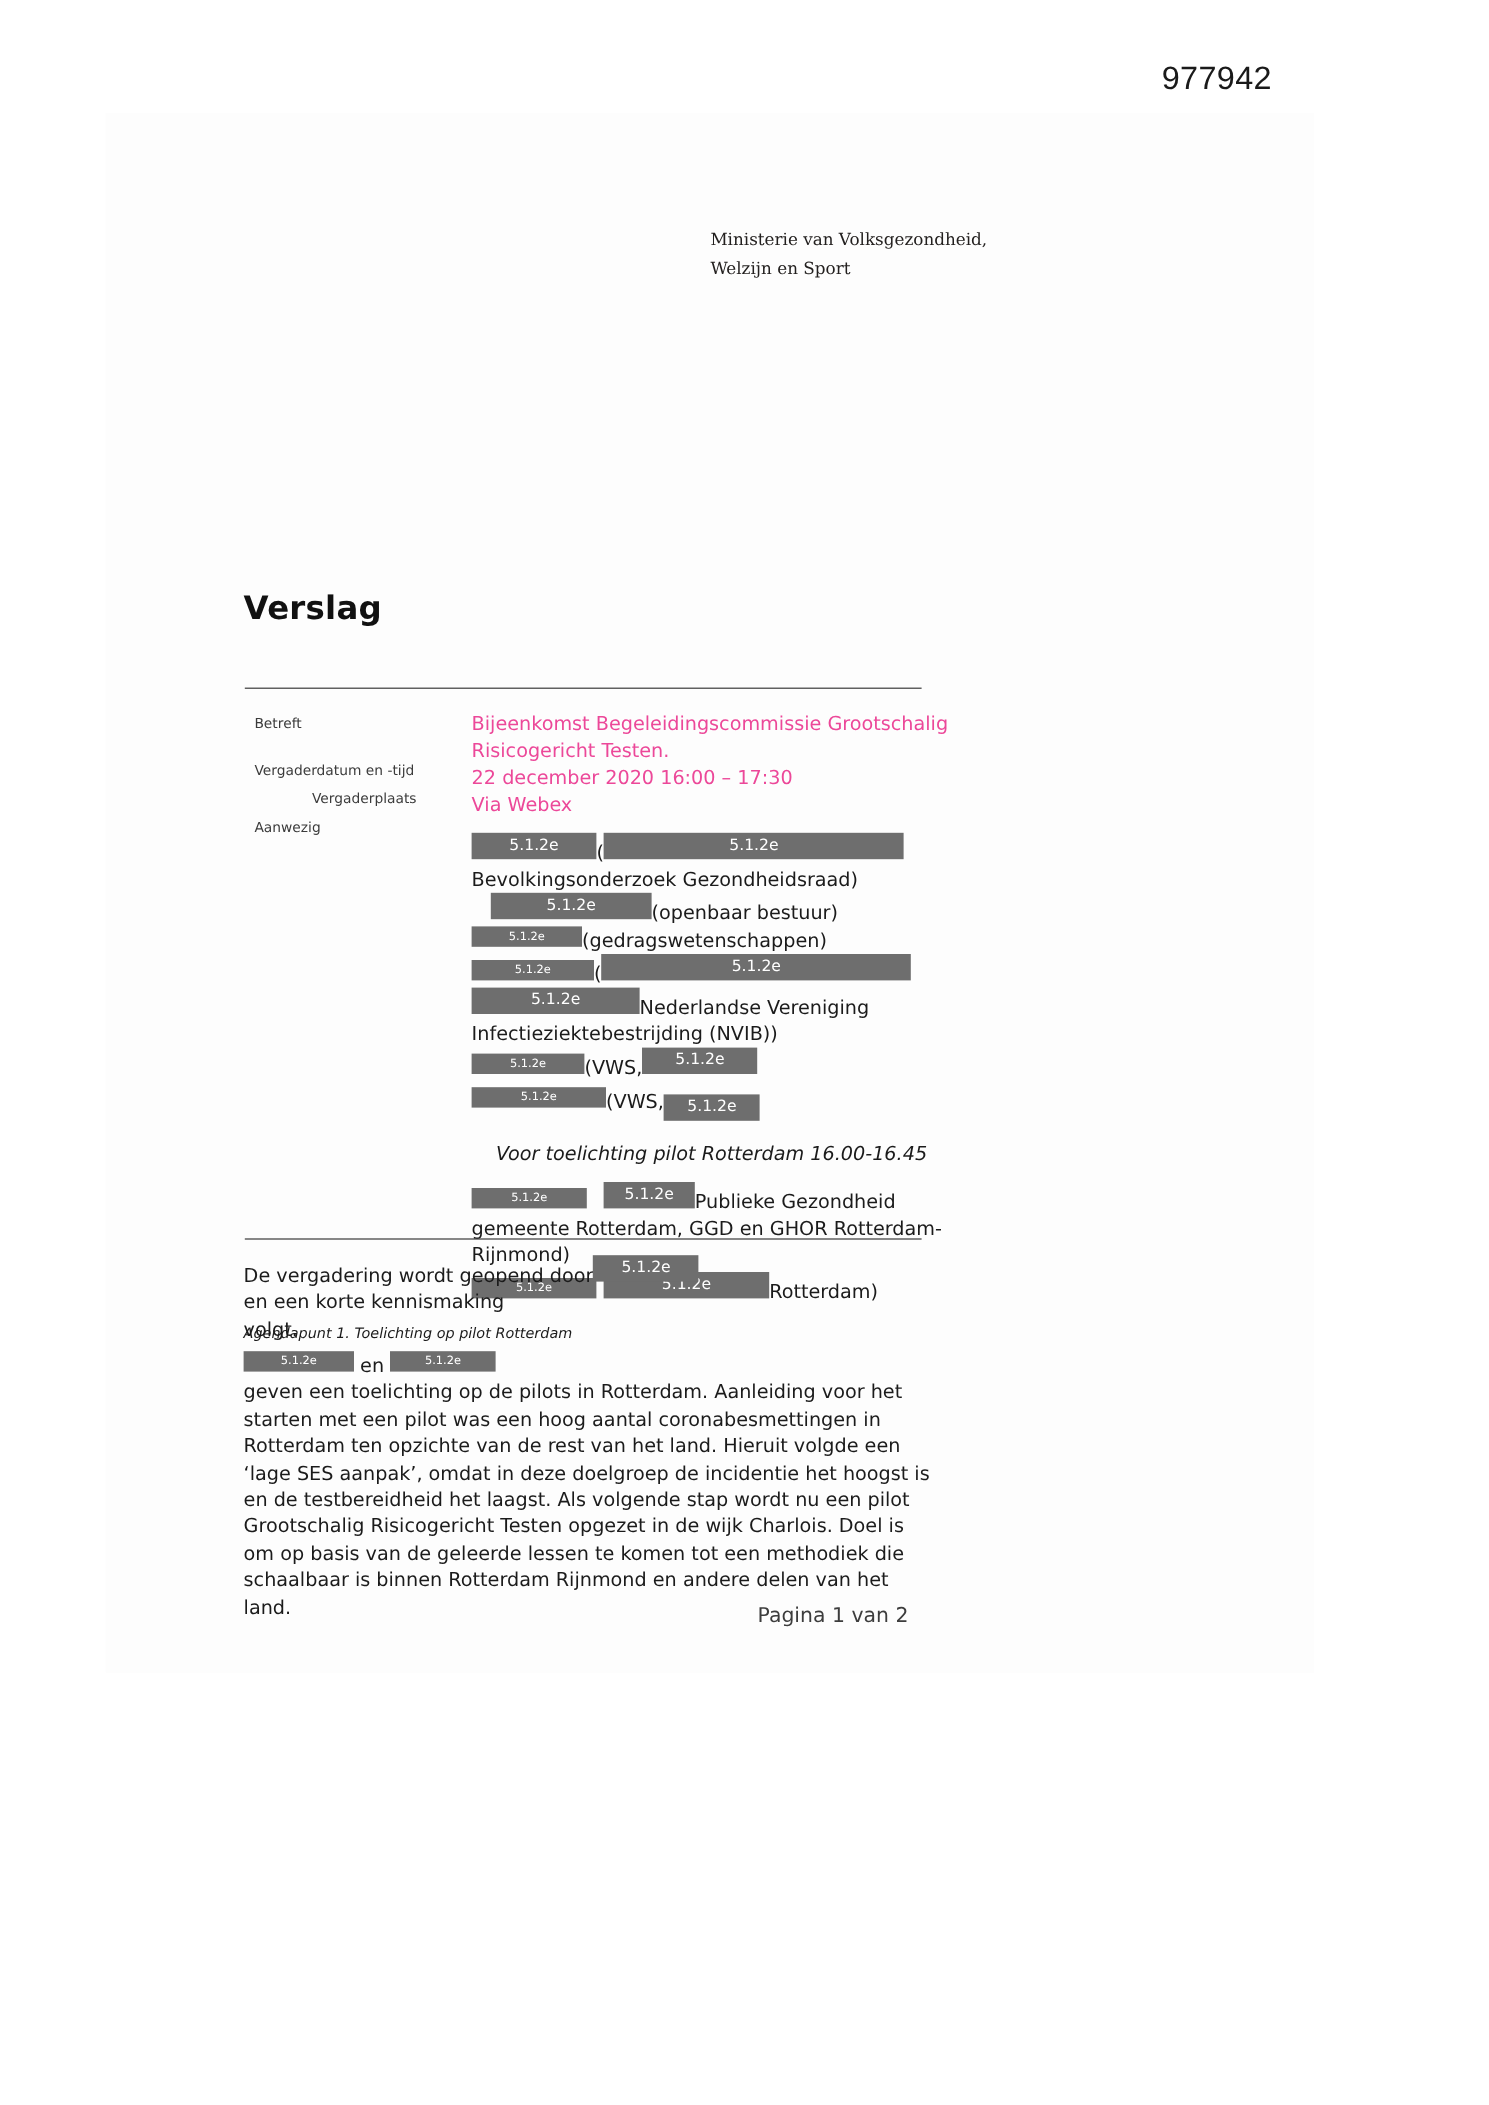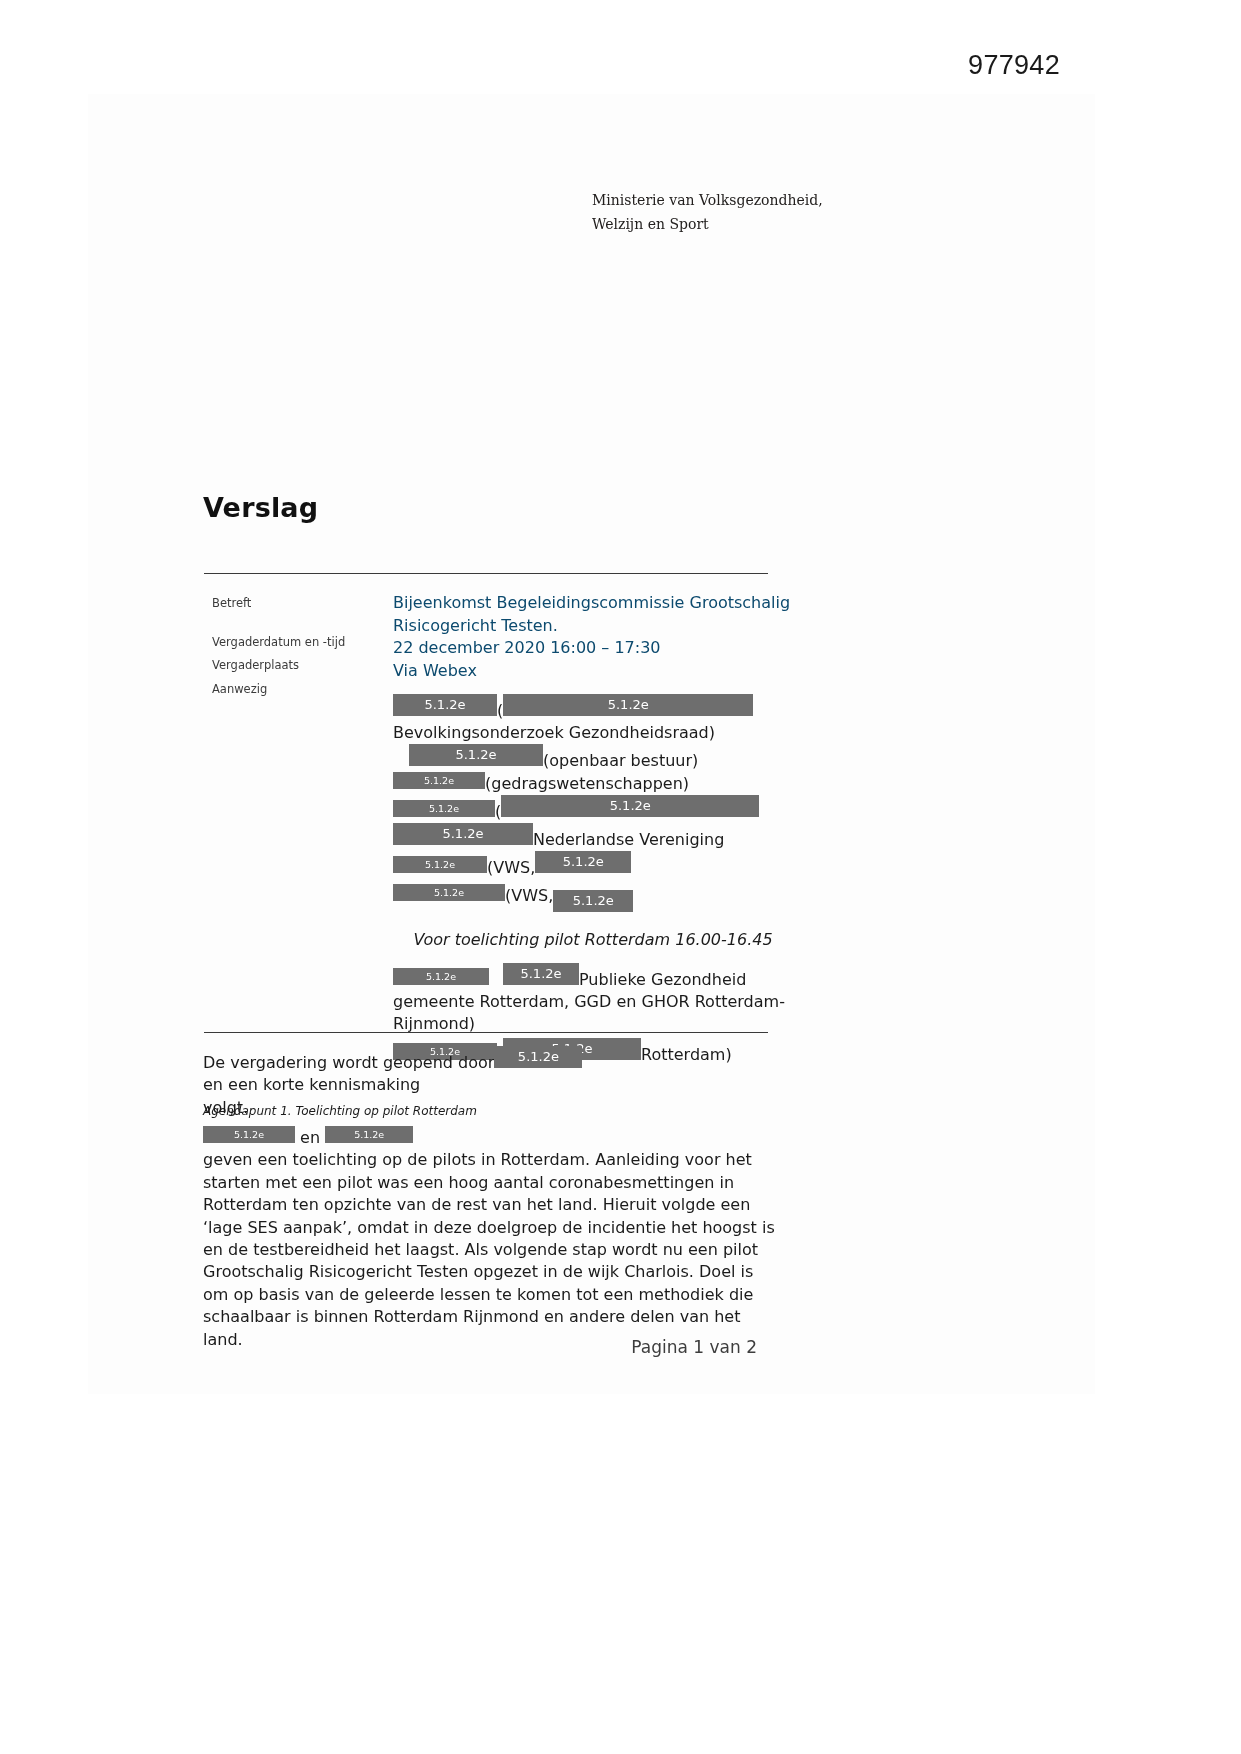--- a/index.html
+++ b/index.html
@@ -80,32 +80,32 @@
     left: 212px;
     top: 594px;
     width: 180px;
     font-size: 11.5px;
     color: #3b3b3b;
     line-height: 14px;
   }
   .meta-labels .lbl { position: absolute; left: 0; white-space: nowrap; }
   .meta-labels .lbl.l0 { top: 2px; }
   .meta-labels .lbl.l1 { top: 41px; }
-  .meta-labels .lbl.l2 { top: 64px; }
+  .meta-labels .lbl.l2 { top: 64px; margin-left: 48px; }
   .meta-labels .lbl.l3 { top: 88px; }
 
   
   .meta-values {
     position: absolute;
     left: 393px;
     top: 592px;
     width: 400px;
     font-size: 16px;
     line-height: 22.5px;
-    color: #0c4a6e;
+    color: #ec4899;
   }
   .meta-values .vline { white-space: pre-wrap; }
 
   .attendees {
     position: absolute;
     left: 393px;
     top: 694px;
     width: 400px;
     font-size: 16px;
     line-height: 22px;
@@ -218,20 +218,23 @@
     </div>
 
     <div class="att-row">
       <span class="redact sm" style="width: 102px; background: rgb(110, 110, 110);">5.1.2e</span><span class="inline-txt">(</span><span class="redact lg" style="width: 258px; background: rgb(110, 110, 110);">5.1.2e</span>
     </div>
 
     <div class="att-row">
       <span class="redact lg" style="width: 140px; background: rgb(110, 110, 110);">5.1.2e</span><span class="inline-txt">Nederlandse Vereniging</span>
     </div>
 
+    <div class="att-row">
+      <span class="inline-txt">Infectieziektebestrijding (NVIB))</span>
+    </div>
 
     <div class="att-row">
       <span class="redact sm" style="width: 94px; background: rgb(110, 110, 110);">5.1.2e</span><span class="inline-txt">(VWS,</span><span class="redact lg" style="width: 96px; background: rgb(110, 110, 110);">5.1.2e</span>
     </div>
 
     <div class="att-row">
       <span class="redact sm" style="width: 112px; background: rgb(110, 110, 110);">5.1.2e</span><span class="inline-txt">(VWS,</span><span class="redact lg" style="width: 80px; position: relative; top: 11px; background: rgb(110, 110, 110);">5.1.2e</span>
     </div>
 
     <div class="att-row" style="height:34px;padding-top:22px;text-align:center;">

